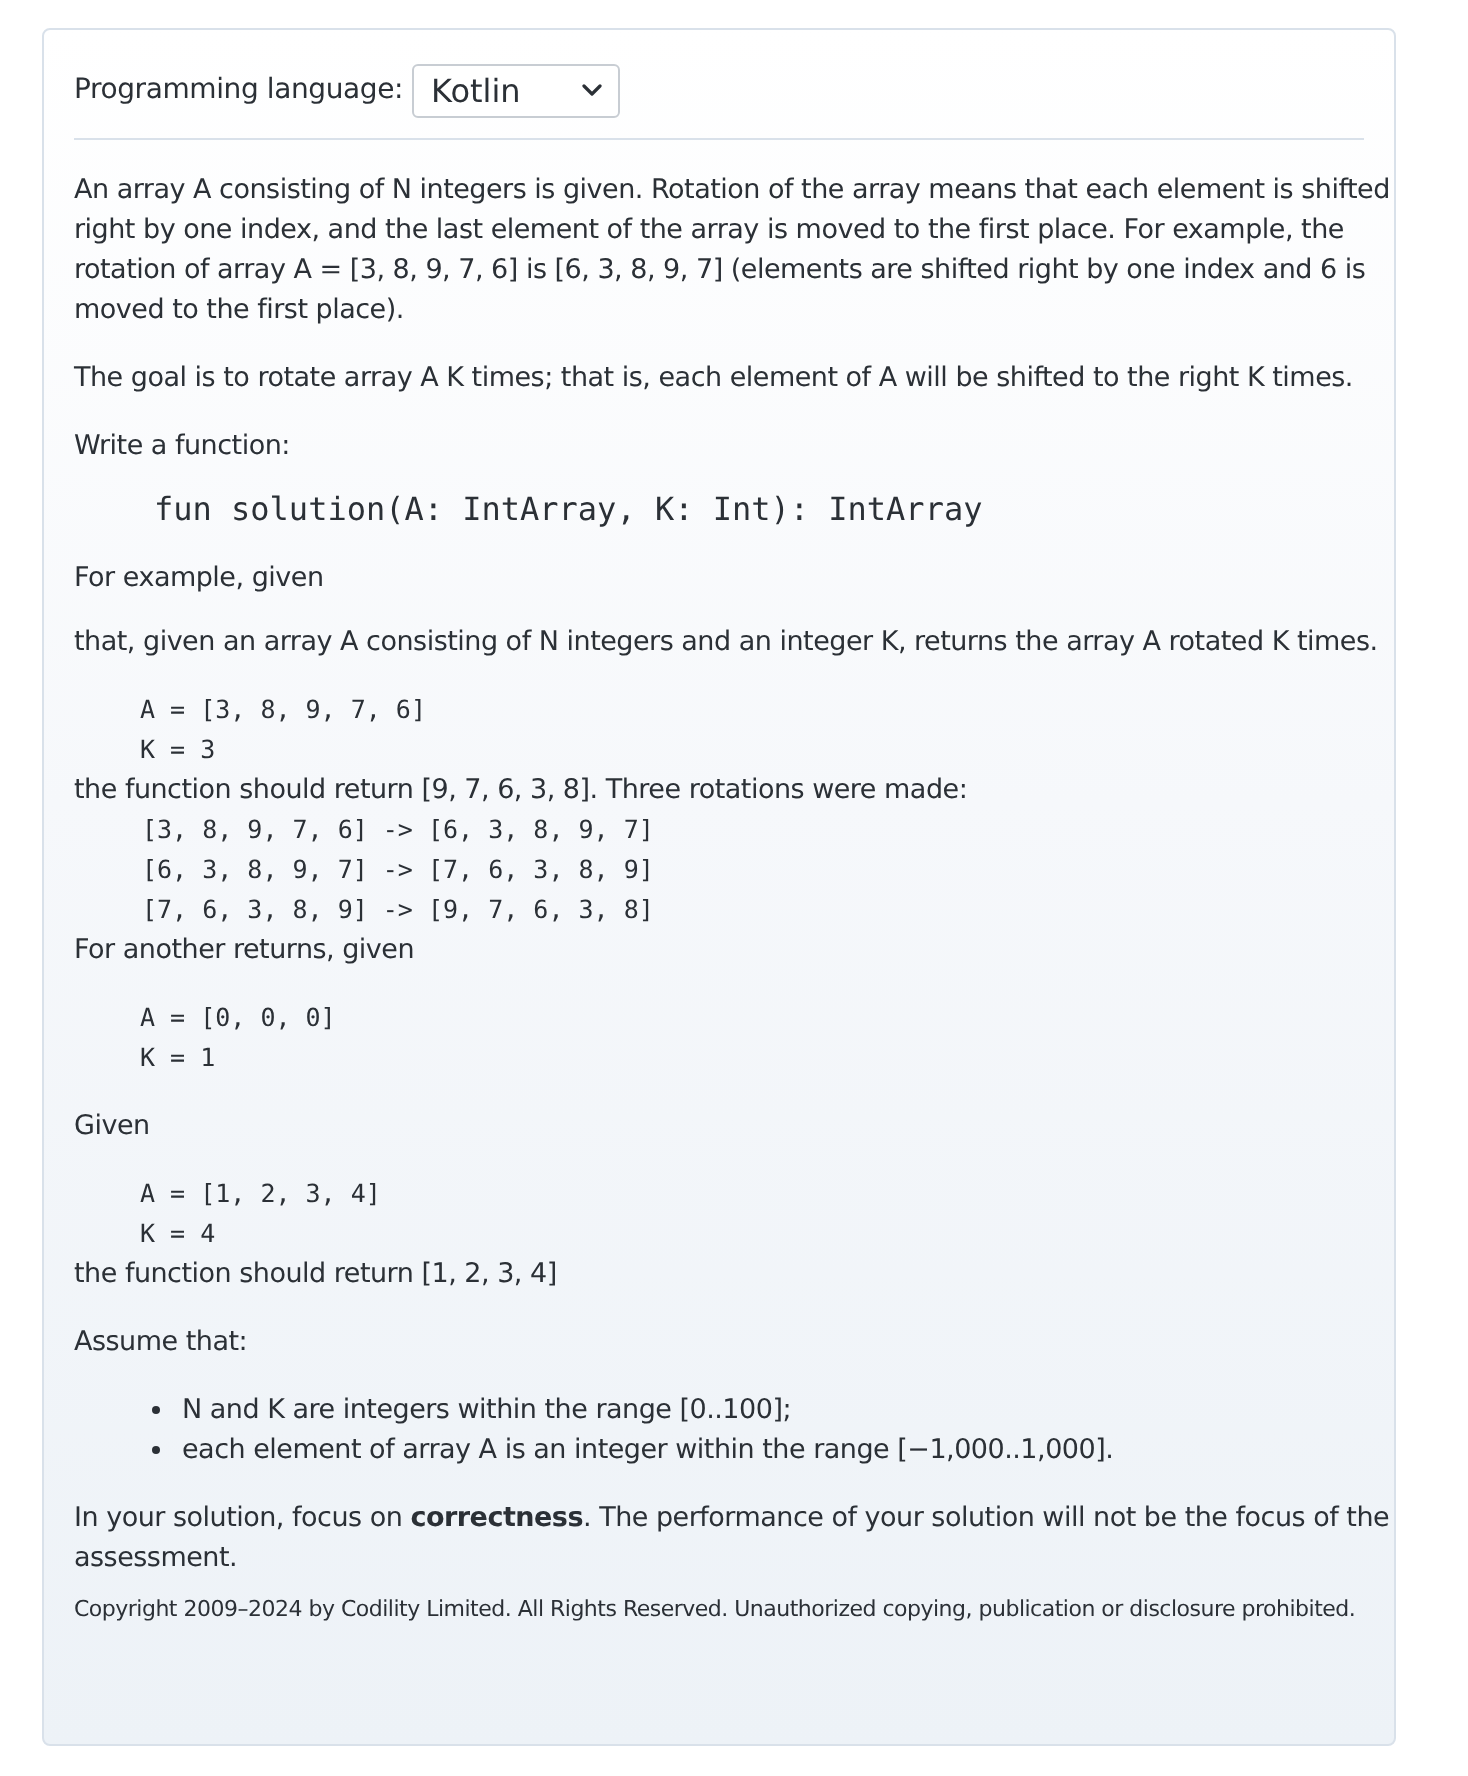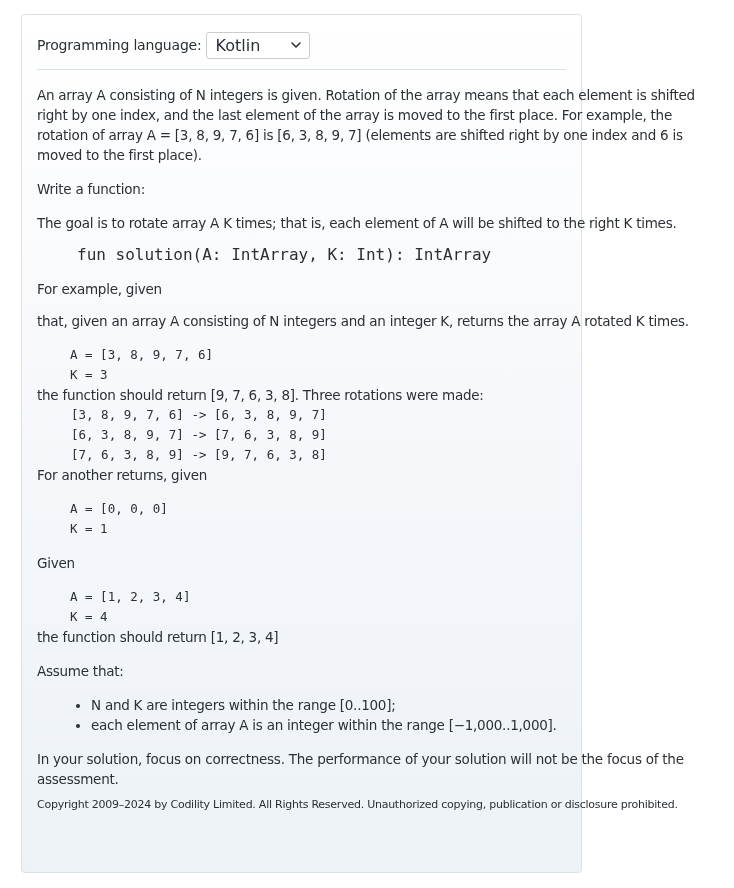--- a/index.html
+++ b/index.html
@@ -12,21 +12,21 @@
       height: 888px;
       position: relative;
       font-family: "DejaVu Sans", sans-serif;
       color: #2b3036;
       overflow: hidden;
     }
     .card {
       position: absolute;
       left: 21px;
       top: 14px;
-      width: 561px;
+      width: 677px;
       height: 859px;
       border: 1px solid #d9e1ea;
       border-radius: 4px;
       background: linear-gradient(to bottom, #ffffff 0%, #f6f8fb 45%, #edf2f7 100%);
       box-sizing: border-box;
     }
     .lang-row {
       position: absolute;
       left: 15px;
       top: 16px;
@@ -102,21 +102,21 @@
     }
     ul.assume {
       margin: 4px;
       padding-left: 50px;
       list-style: disc;
     }
     ul.assume li {
       margin: 0;
       letter-spacing: -0.25px;
     }
-    .bold { font-weight: normal; text-align: center; }
+    .bold { font-weight: bold; text-align: center; }
     .copyright {
       font-size: 11px;
       color: #2b3036;
       letter-spacing: -0.25px;
     }
   </style>
 </head>
 <body>
 
 <div class="card">
@@ -129,23 +129,23 @@
         <path d="M1 2 L5 6 L9 2" fill="none" stroke="#2b3036" stroke-width="1.6" stroke-linecap="round" stroke-linejoin="round"></path>
       </svg>
     </div>
   </div>
 
   <div class="divider"></div>
 
   <div class="content">
     <p>An array A consisting of N integers is given. Rotation of the array means that each element is shifted right by one index, and the last element of the array is moved to the first place. For example, the rotation of array A = [3, 8, 9, 7, 6] is [6, 3, 8, 9, 7] (elements are shifted right by one index and 6 is moved to the first place).</p>
 
+    <p style="margin-top:14px">The goal is to rotate array A K times; that is, each element of A will be shifted to the right K times.</p>
+
     <p style="margin-top:14px">Write a function:</p>
-
-    <p style="margin-top:14px">The goal is to rotate array A K times; that is, each element of A will be shifted to the right K times.</p>
 
     <div class="mono sig" style="margin-top:12px">fun solution(A: IntArray, K: Int): IntArray</div>
 
     <p style="margin-top:14px">For example, given</p>
 
     <p style="margin-top:12px">that, given an array A consisting of N integers and an integer K, returns the array A rotated K times.</p>
 
     <div class="mono codeblock" style="margin-top:14px">A = [3, 8, 9, 7, 6]
 K = 3</div>
 

